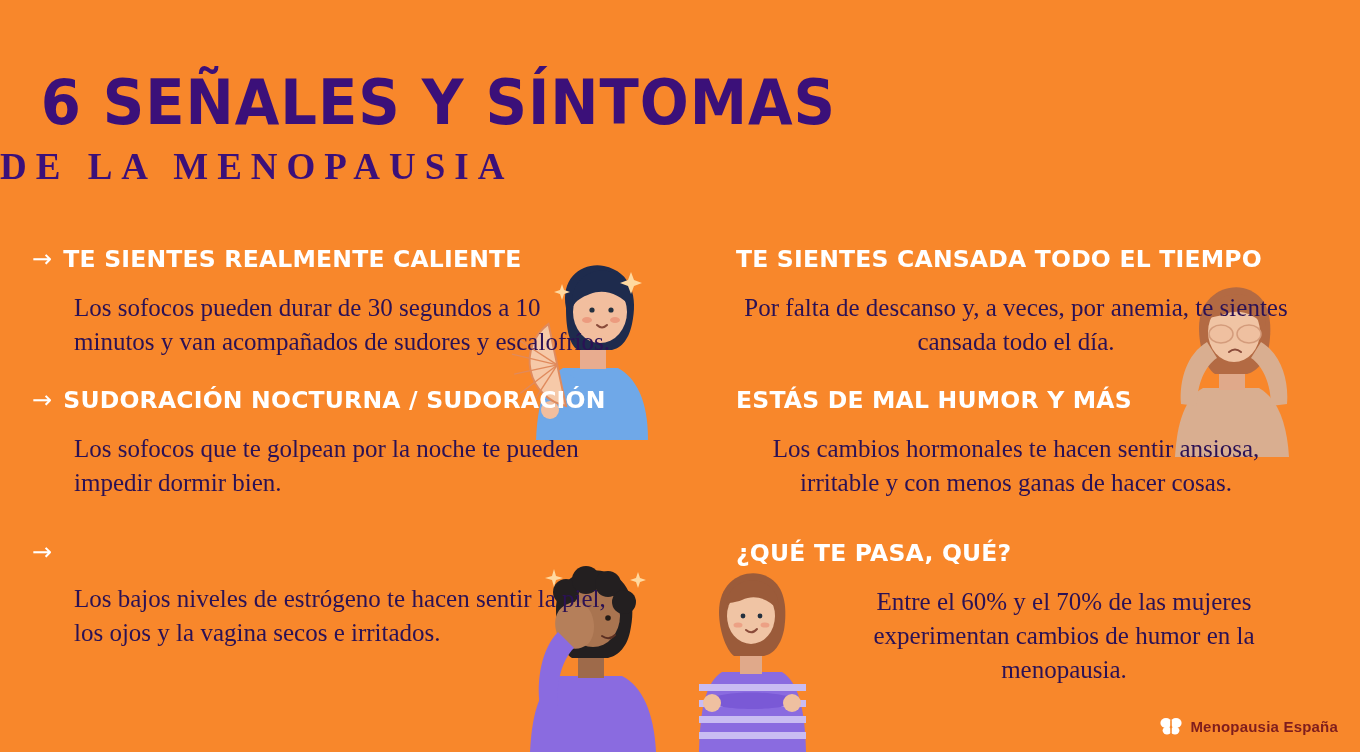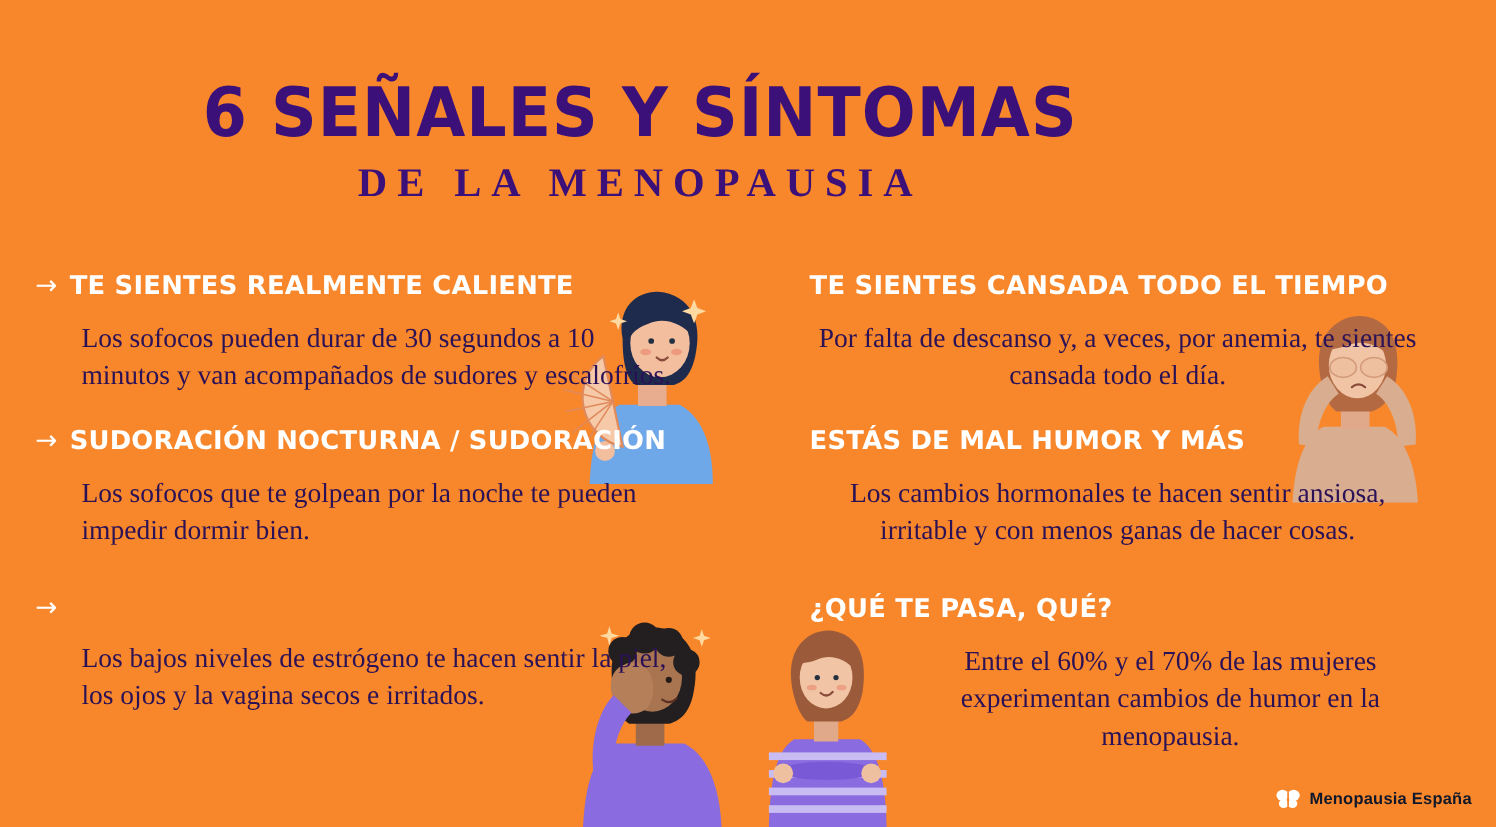--- a/index.html
+++ b/index.html
@@ -21,21 +21,21 @@
     background: #F8872B;
     overflow: hidden;
   }
 
   
   .title-block {
     position: absolute;
     top: 70px;
     left: 0;
     width: 1164px;
-    text-align: center;
+    text-align: left;
   }
   .main-title {
     font-family: "DejaVu Sans", sans-serif;
     font-weight: bold;
     font-size: 62px;
     letter-spacing: 1px;
     color: #3B1079;
     line-height: 1.05;
     transform: scaleX(0.93);
     white-space: nowrap;
@@ -111,21 +111,21 @@
   
   .logo {
     position: absolute;
     right: 22px;
     bottom: 16px;
     display: flex;
     align-items: center;
     gap: 8px;
   }
   .logo-text {
-    color: #0f172a;
+    color: #7f1d1d;
     font-family: "Liberation Sans", sans-serif;
     font-size: 15px;
     font-weight: bold;
     letter-spacing: 0.2px;
   }
 </style>
 </head>
 <body>
 
 <div id="infographic">

